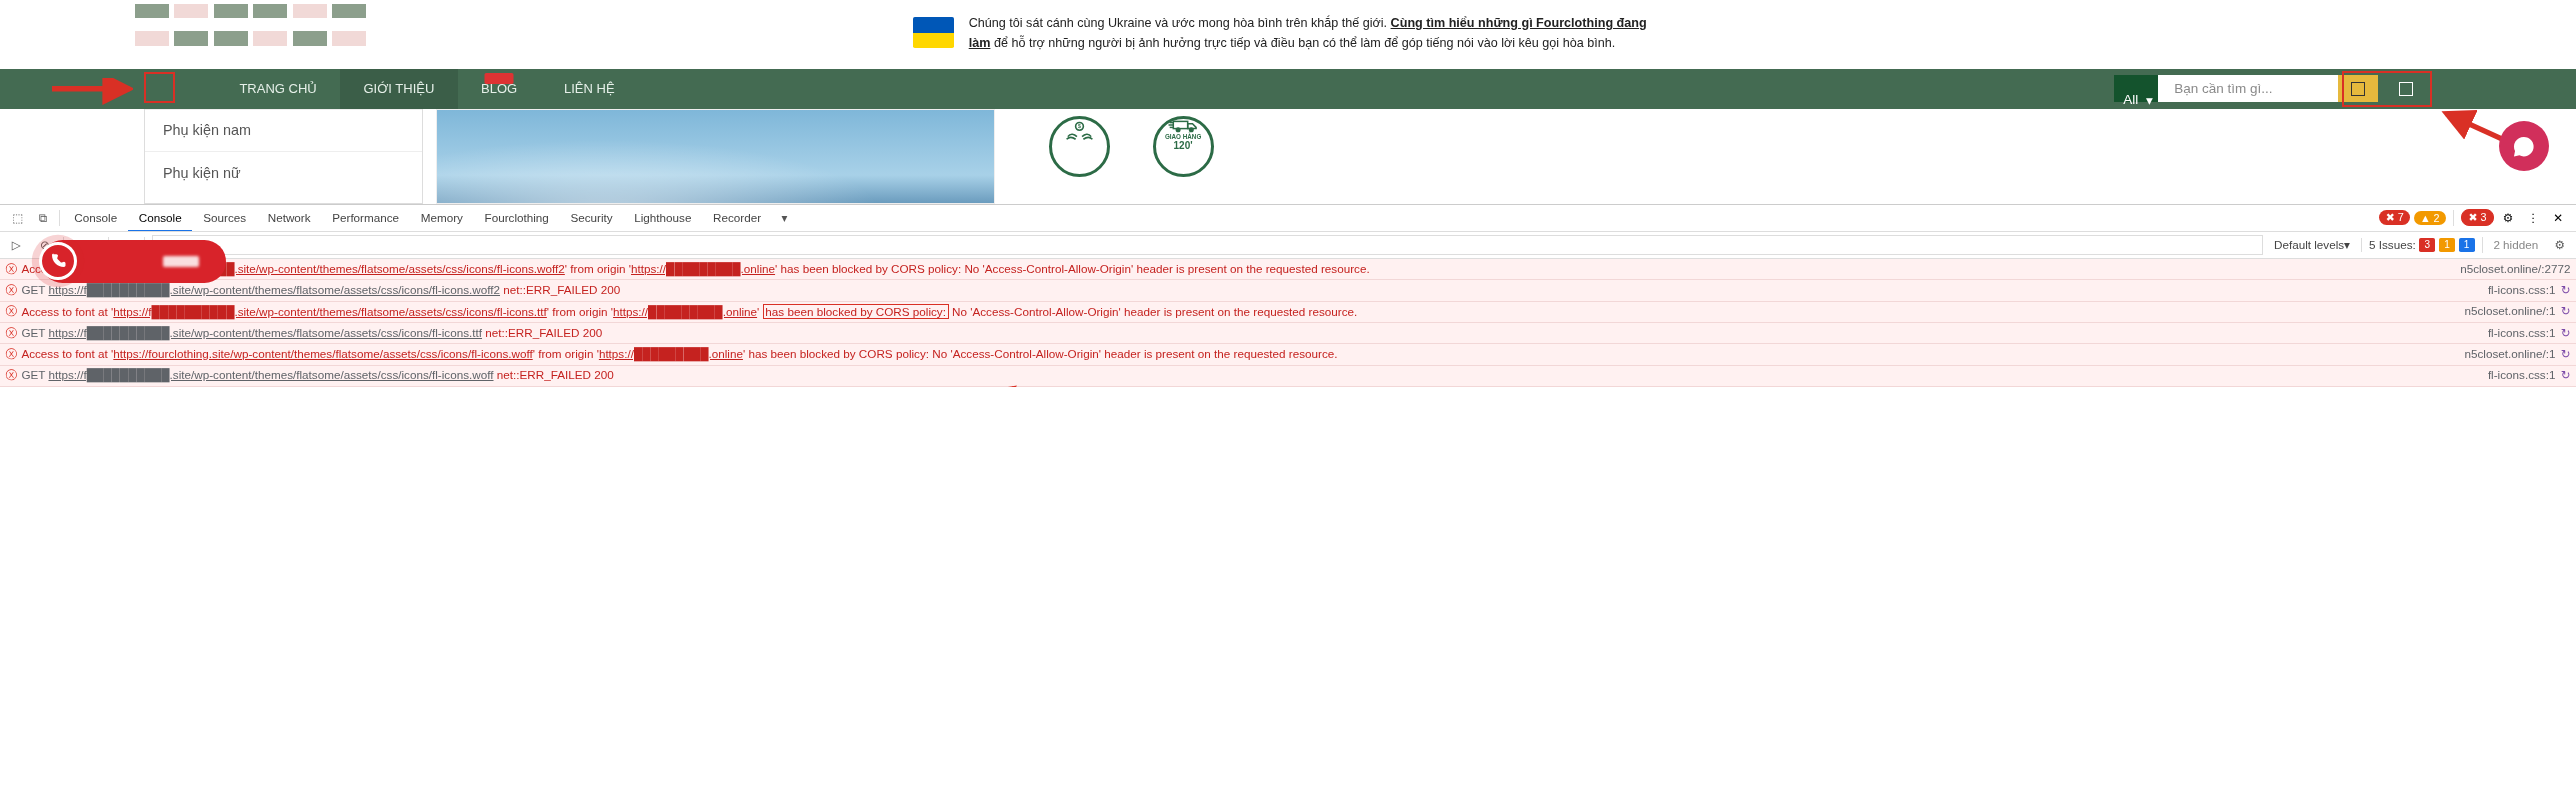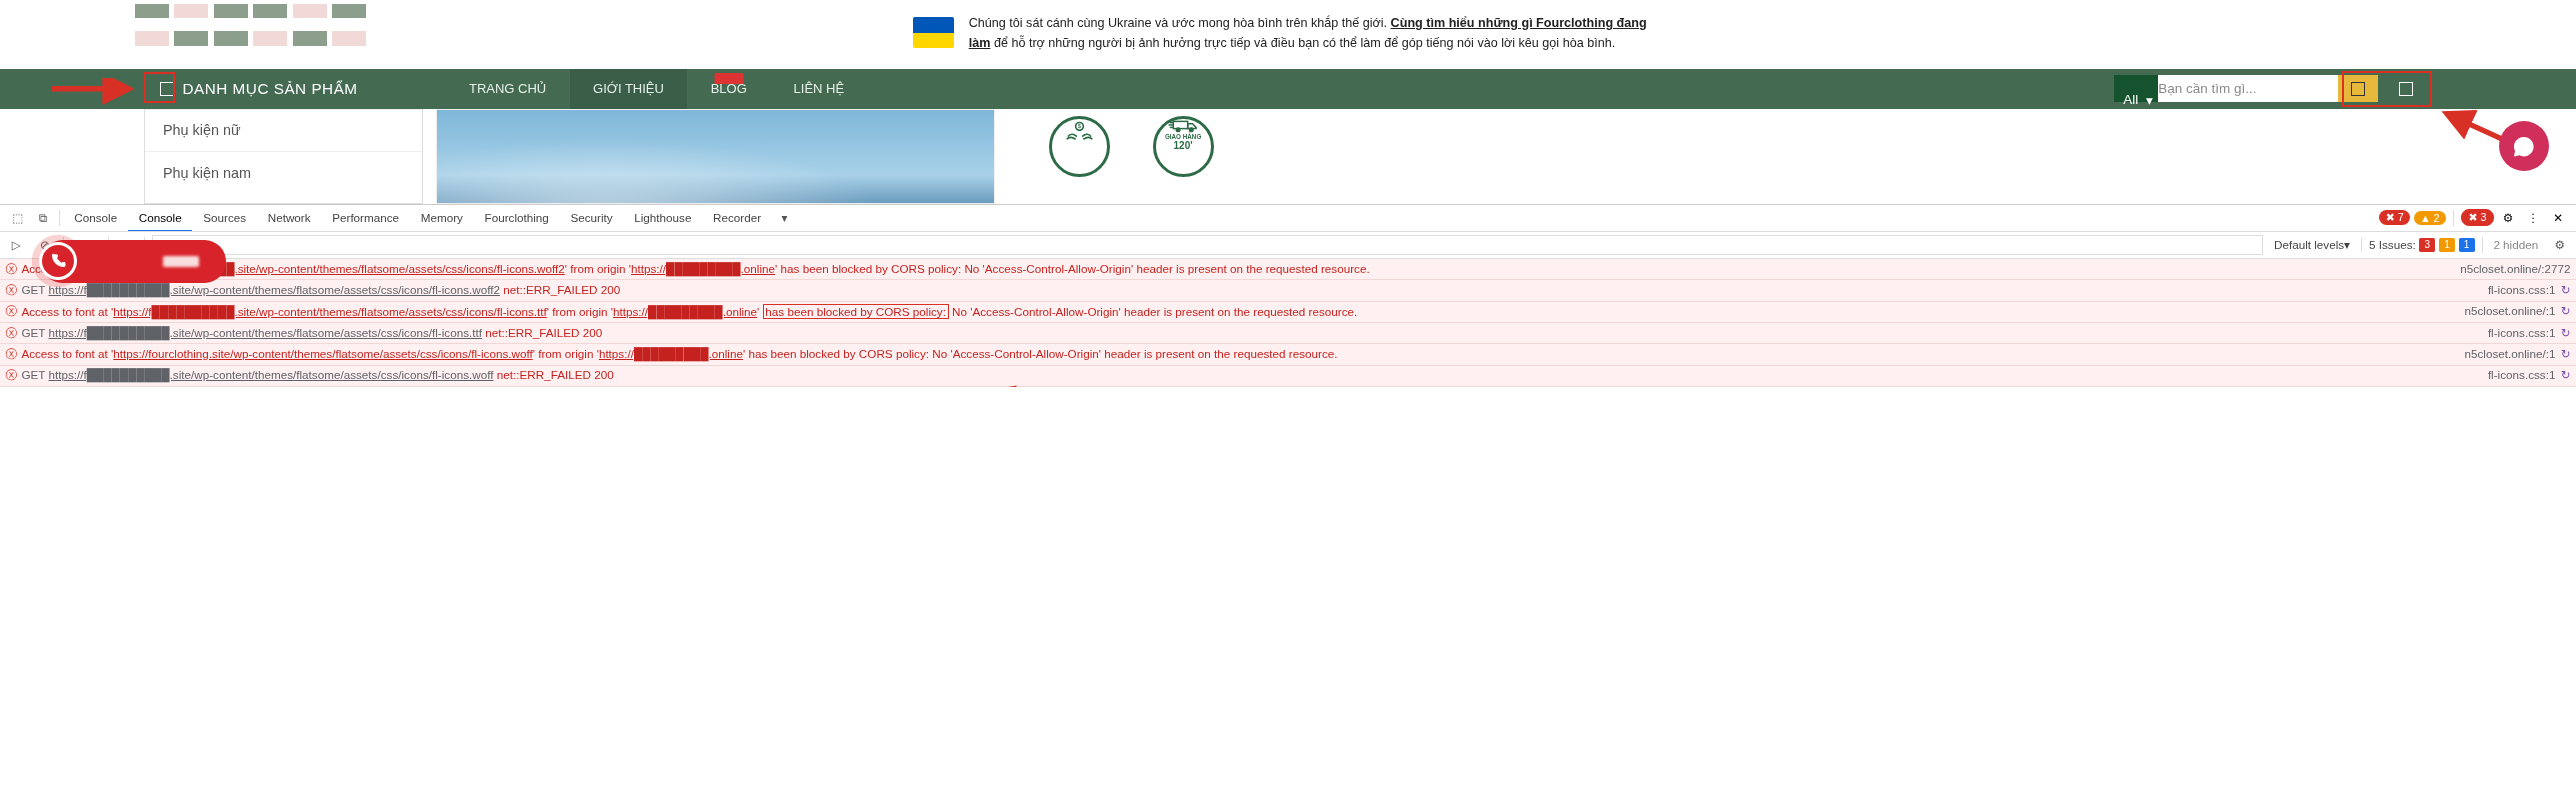--- a/index.html
+++ b/index.html
@@ -25,21 +25,21 @@
   .rb2 { right:144px; top:1.8px; width:90px; height:36px; }
   .sqicon { width:13.5px; height:13.5px; border:1.8px solid #fff; display:inline-block; }
   .cat-btn { display:flex; align-items:center; gap:9px; padding:0 16px; color:#fff; font-size:15.3px; }
   .cat-btn .cat-txt{ letter-spacing:0.5px;}
   .navitem { padding:0 23.4px; display:flex; align-items:center; color:#e6f0e9; font-size:13px; position:relative;}
   .navitem.dark { background:#3b5e48;}
   .navitem .newtag{ position:absolute; top:4.5px; left:50%; transform:translateX(-50%); width:29px; height:10.8px; background:#d33; border-radius:1.8px;}
   .navspacer{ flex:1;}
   .selwrap{ display:flex; align-items:center; margin-right:0px;}
   .sel { background:#14532d; color:#fff; height:27px; padding:17px 20px 0 9px; border:none; font-size:13.5px; position:relative;}
-  .srch{ height:27px; width:180px; border:none; padding:0 0; font-size:13.5px; color:#555; outline:none;}
+  .srch{ height:27px; width:180px; border:none; padding:0 16px; font-size:13.5px; color:#555; outline:none;}
   .srch::placeholder{color:#8a8a8a;}
   .btn-y{ width:40px; height:27px; background:#e6b93d; display:flex; align-items:center; justify-content:center;}
   .btn-d{ width:34px; height:27px; background:#446b52; display:flex; align-items:center; justify-content:center; border:0.9px solid #446b52;}
 
   
   .content{ display:flex; position:relative; }
   .side{ width:279px; border:0.9px solid #ddd; margin-left:144px; border-top:none;}
   .side .it{ padding:12.6px 18px; color:#555; font-size:14.4px; border-top:0.9px solid #eee;}
   .hero{ margin-left:12.6px; width:559px; height:95px; background:linear-gradient(180deg,#7fb7d9 0%, #a8d1e8 70%, #6b9cbe 100%); border:0.9px solid #eee; position:relative; overflow:hidden;}
   .hero::after{content:""; position:absolute; inset:0; background:radial-gradient(ellipse at 30% 110%, rgba(255,255,255,.55), transparent 50%);}
@@ -116,24 +116,20 @@
   <svg class="arrow-red" width="81" height="27" viewBox="0 0 90 30">
       <defs>
         <marker id="ah" markerWidth="6" markerHeight="6" refX="5" refY="3" orient="auto">
           <path d="M0,0 L6,3 L0,6 Z" fill="#d93025"></path>
         </marker>
       </defs>
       <line x1="0" y1="12" x2="86" y2="12" stroke="#d93025" stroke-width="6" marker-end="url(#ah)"></line>
     </svg>
   <div class="redbox rb1"></div>
 
-  <div class="cat-btn">
-    <span class="sqicon"></span>
-    <span class="cat-txt">DANH MỤC SẢN PHẨM</span>
-  </div>
   <div style="width:72px"></div>
   <div class="navitem">TRANG CHỦ</div>
   <div class="navitem dark">GIỚI THIỆU</div>
   <div class="navitem">
       <span class="newtag"></span>
       <span>BLOG</span>
     </div>
   <div class="navitem">LIÊN HỆ</div>
   <div class="navspacer"></div>
   <div class="selwrap" style="margin-right:153px;">
@@ -156,22 +152,22 @@
 <div class="content">
   <div class="phonefab">
     <div class="cir">
         <svg width="18" height="18" viewBox="0 0 24 24" fill="#fff">
           <path d="M6 2c-1 0-2 1-2 2 0 9 7 16 16 16 1 0 2-1 2-2v-3c0-1-1-2-2-2l-3 1c-1 0-1 0-2-1l-3-3c-1-1-1-1-1-2l1-3c0-1-1-2-2-2H6z"></path>
         </svg>
       </div>
     <div class="ptxt"></div>
   </div>
   <div class="side">
+    <div class="it">Phụ kiện nam</div>
     <div class="it">Phụ kiện nữ</div>
-    <div class="it">Phụ kiện nam</div>
   </div>
   <div class="hero"></div>
   <div class="badges">
     <div class="badge">
       <svg width="31" height="25" viewBox="0 0 48 36" fill="none" stroke="#2c6b46" stroke-width="2.5" style="font-size:9px">
           <circle cx="24" cy="10" r="6"></circle>
           <text x="24" y="13" text-anchor="middle" font-size="8" fill="#2c6b46" stroke="none">$</text>
           <path d="M6 26 C 10 20, 16 22, 20 26"></path>
           <path d="M42 26 C 38 20, 32 22, 28 26"></path>
           <path d="M4 30 Q 10 24 18 30"></path>

